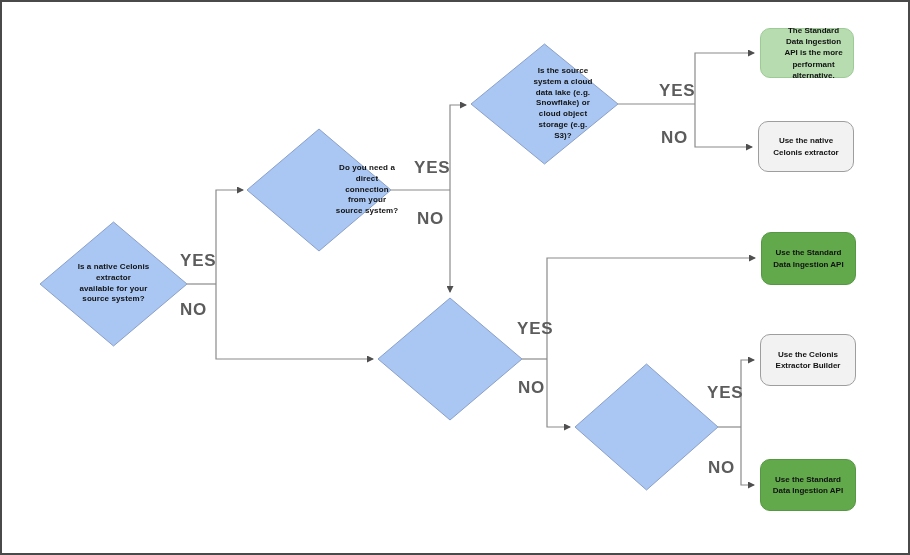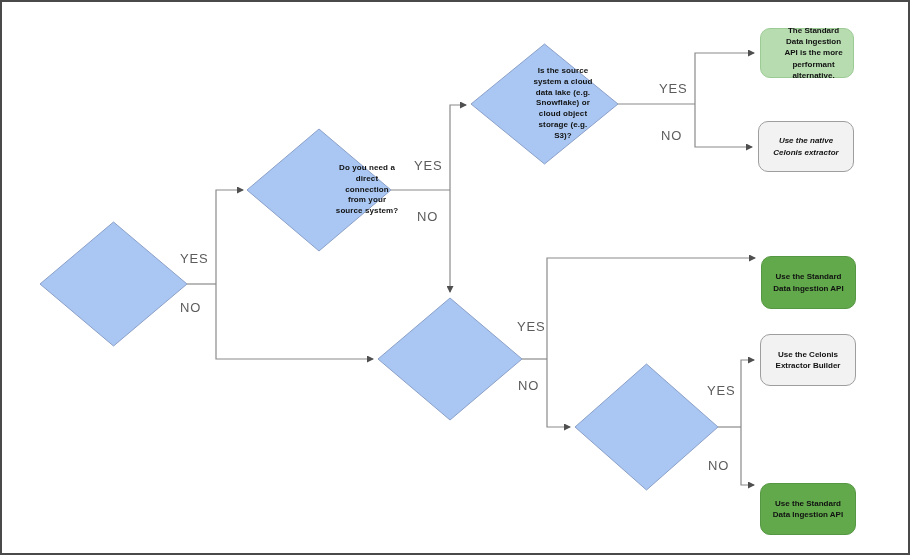--- a/index.html
+++ b/index.html
@@ -32,25 +32,25 @@
     position:absolute;
     box-sizing:border-box;
     border-radius:10px;
     display:flex;align-items:center;justify-content:center;
     text-align:center;
     font-size:8px;font-weight:700;line-height:1.4;
     color:var(--node-text,#111);
     padding:4px 5px;
   }
   .obox.gray{background:var(--gray-fill,#f2f2f2);border:1px solid var(--gray-border,#9e9e9e);}
-  .obox.green{background:var(--green-fill,#61a94b);border:1px solid var(--green-border,#569743);margin-top:24px;}
+  .obox.green{background:var(--green-fill,#61a94b);border:1px solid var(--green-border,#569743);}
   .obox.light-green{background:var(--light-green-fill,#b7dcb0);border:1px solid var(--light-green-border,#9dcb96);padding-left:18px;}
   .blabel{
     position:absolute;
-    font-size:13px;font-weight:400;
+    font-size:17px;font-weight:700;
     color:var(--label-text,#5c5c5c);
     letter-spacing:0.8px;
   }
 </style>
 </head>
 <body>
 
 <div class="stage">
 
   <svg class="wires" width="910" height="555" viewBox="0 0 910 555" aria-hidden="true">
@@ -80,25 +80,26 @@
     <path class="wire" d="M741 427 V360 H754" marker-end="url(#arr)"></path>
     <path class="wire" d="M741 427 V485 H754" marker-end="url(#arr)"></path>
 
     <polygon class="diamond" points="40,284 113.5,222 187,284 113.5,346"></polygon>
     <polygon class="diamond" points="247,190 319,129 391,190 319,251"></polygon>
     <polygon class="diamond" points="471,104 544.5,44 618,104 544.5,164"></polygon>
     <polygon class="diamond" points="378,359 450,298 522,359 450,420"></polygon>
     <polygon class="diamond" points="575,427 646.5,364 718,427 646.5,490"></polygon>
   </svg>
 
+  <div class="dtext" style="left:113.5px;top:284px;width:72px;">Is a native Celonis extractor available for your source system?</div>
   <div class="dtext" style="left:319px;top:190px;width:64px;margin-left:48px;">Do you need a direct connection from your source system?</div>
   <div class="dtext" style="left:563px;top:104px;width:68px;">Is the source system a cloud data lake (e.g. Snowflake) or cloud object storage (e.g. S3)?</div>
 
   <div class="obox light-green" style="left:760px;top:28px;width:94px;height:50px;">The Standard Data Ingestion API is the more performant alternative.</div>
-  <div class="obox gray" style="left:758px;top:121px;width:96px;height:51px;font-style:italic;">Use the native Celonis extractor</div>
+  <div class="obox gray" style="left:758px;top:121px;width:96px;height:51px;">Use the native Celonis extractor</div>
   <div class="obox green" style="left:761px;top:232px;width:95px;height:53px;">Use the Standard Data Ingestion API</div>
   <div class="obox gray" style="left:760px;top:334px;width:96px;height:52px;border-radius:10px;">Use the Celonis Extractor Builder</div>
   <div class="obox green" style="left:760px;top:459px;width:96px;height:52px;">Use the Standard Data Ingestion API</div>
 
   <span class="blabel" style="left:180px;top:251px;">YES</span>
   <span class="blabel" style="left:180px;top:300px;">NO</span>
 
   <span class="blabel" style="left:414px;top:158px;">YES</span>
   <span class="blabel" style="left:417px;top:209px;">NO</span>
 

